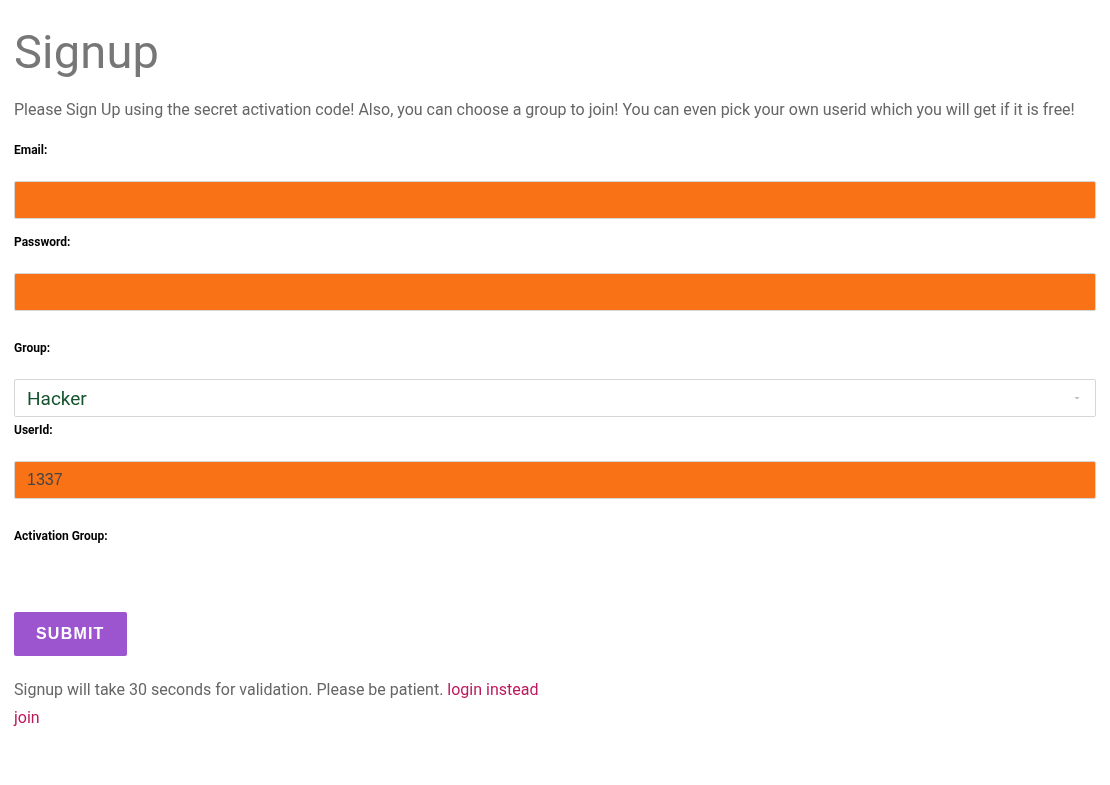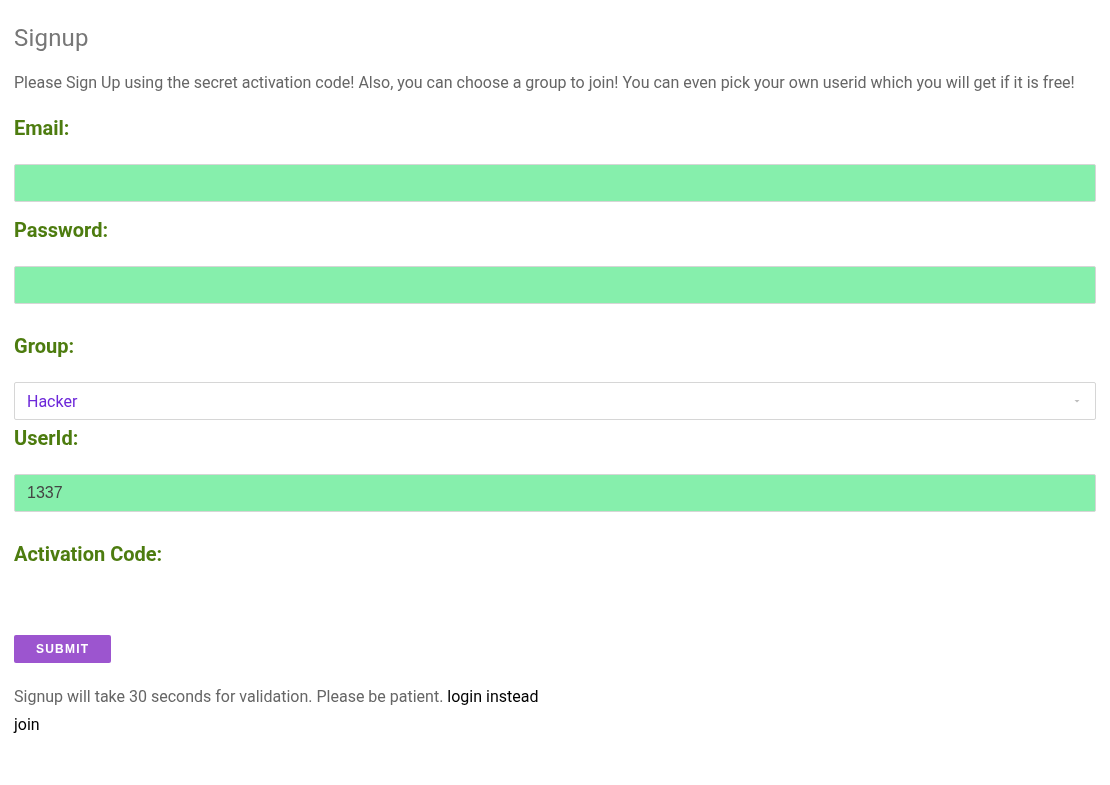--- a/index.html
+++ b/index.html
@@ -8,97 +8,97 @@
     padding: 0;
     font-family: -apple-system, BlinkMacSystemFont, "Segoe UI", Roboto, "Helvetica Neue", Arial, sans-serif;
     color: #444;
     background: #fff;
   }
   .container {
     padding: 14px;
     width: 1110px;
   }
   h1.title {
-    font-size: 24px;
+    font-size: 47px;
     font-weight: 400;
     color: #777;
     margin: 10px 0 20px 0;
     letter-spacing: 0.2px;
   }
   p.lead {
     font-size: 16px;
     color: #666;
     margin: 0 0 22px 0;
     line-height: 1.4;
   }
   .label {
-    font-size: 20px;
+    font-size: 12px;
     font-weight: 700;
-    color: #4d7c0f;
+    color: #000000;
     margin-top: 6px;
     margin-bottom: 24px;
     display: block;
   }
   .gap-top {
     margin-top: 30px;
   }
   .input {
     width: 100%;
     height: 38px;
     border: 1px solid #d6d6d6;
     border-radius: 2px;
     padding: 0 12px;
     font-size: 16px;
     color: #444;
-    background: #86efac;
+    background: #f97316;
     outline: none;
   }
   .select-wrap {
     position: relative;
     width: 100%;
     height: 38px;
     border: 1px solid #d6d6d6;
     border-radius: 2px;
     background: #fff;
     display: flex;
     align-items: center;
     padding: 0 12px;
-    font-size: 16px;
-    color: #6d28d9;
+    font-size: 19px;
+    color: #14532d;
     cursor: pointer;
   }
   .select-wrap .caret {
     position: absolute;
     right: 12px;
     top: 50%;
     transform: translateY(-50%);
     pointer-events: none;
   }
   .caret svg { display: block; }
   .btn {
     display: inline-block;
     background: #9c55cf;
     color: #fff;
     border: none;
     font-weight: 700;
-    font-size: 12px;
+    font-size: 16px;
     letter-spacing: 1.2px;
-    padding: 7px 22px;
+    padding: 13px 22px;
     border-radius: 2px;
     cursor: pointer;
     margin-top: 26px;
   }
   .footer-line {
     margin-top: 20px;
     font-size: 16px;
     color: #666;
     line-height: 1.7;
   }
   a.link {
-    color: #000000;
+    color: #be185d;
     text-decoration: none;
   }
 </style>
 </head>
 <body>
 
 <div class="container">
 
   <h1 class="title">Signup</h1>
 
@@ -116,21 +116,21 @@
     <span class="caret">
       <svg width="12" height="12" viewBox="0 0 24 24">
         <path d="M7 10l5 5 5-5z" fill="#bdbdbd"></path>
       </svg>
     </span>
   </div>
 
   <span class="label" style="">UserId:</span>
   <input class="input" type="text" value="1337" style="">
 
-  <span class="label gap-top">Activation Code:</span>
+  <span class="label gap-top">Activation Group:</span>
 
   <br>
   <button class="btn">SUBMIT</button>
 
   <div class="footer-line">
     <span>Signup will take 30 seconds for validation. Please be patient. </span><a href="#" class="link">login instead</a>
     <br>
     <a href="#" class="link">join</a>
   </div>
 

